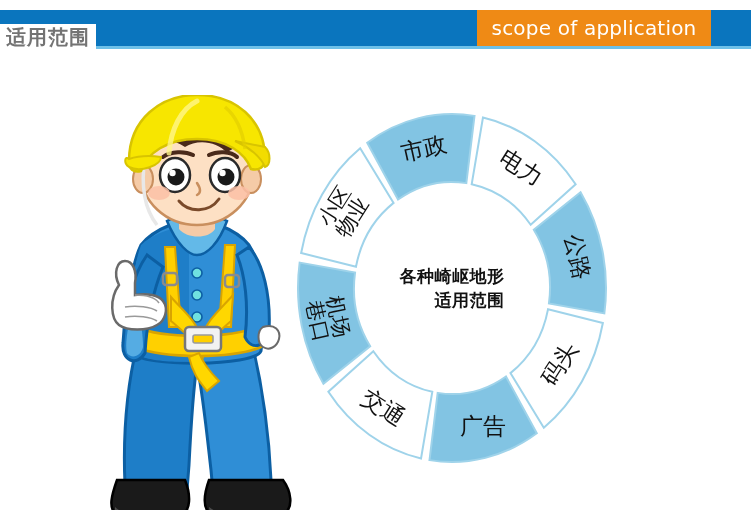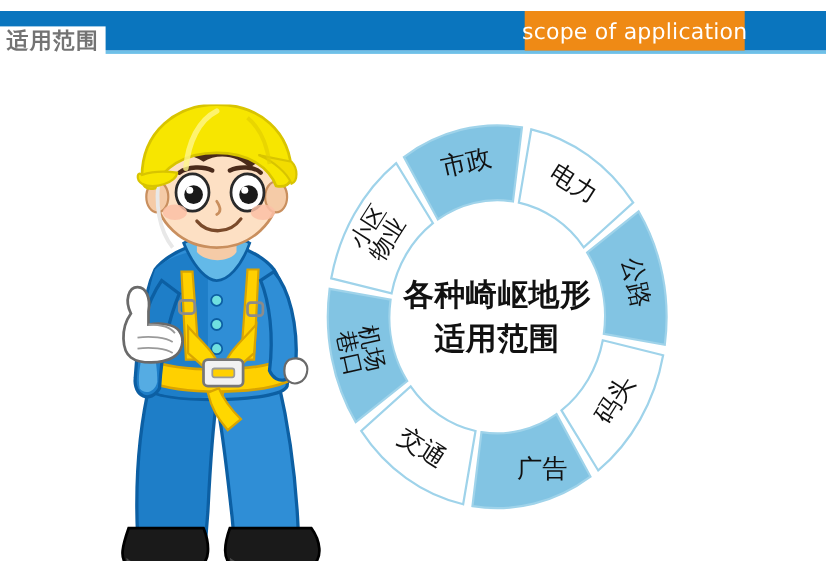--- a/index.html
+++ b/index.html
@@ -46,21 +46,21 @@
     line-height: 22px;
     font-weight: 700;
     color: #737373;
     letter-spacing: 1px;
     white-space: nowrap;
   }
   #title-en-block {
     position: absolute;
     left: 477px;
     top: 10px;
-    width: 200px;
+    width: 234px;
     height: 36px;
     background: #ef8a15;
     z-index: 5;
     display: flex;
     align-items: center;
     justify-content: center;
   }
   #title-en-block .en {
     font-family: "DejaVu Sans", sans-serif;
     font-size: 20px;
@@ -97,24 +97,24 @@
     line-height: 1.02;
   }
   .ring-label.one-line { font-size: 23px; }
   .ring-label.two-line { font-size: 21px; }
 
   .center-text {
     position: absolute;
     left: 50%;
     top: 50%;
     transform: translate(-50%, -50%);
-    text-align: center;
+    text-align: right;
     font-family: "DejaVu Sans", sans-serif;
     font-weight: 700;
-    font-size: 28px;
+    font-size: 17px;
     line-height: 1.42;
     color: #111111;
     white-space: nowrap;
     letter-spacing: 0.5px;
   }
 </style>
 </head>
 <body>
 
 <div id="header-bar"></div>
@@ -255,21 +255,21 @@
   <div id="ring-labels">
       <div class="ring-label one-line" style="left: 224.774px; top: 56.2384px; transform: translate(-50%, -50%) rotate(32.5deg);">
         <div>电力</div>
       </div>
       <div class="ring-label one-line" style="left: 280.966px; top: 145.266px; transform: translate(-50%, -50%) rotate(77.5deg);">
         <div>公路</div>
       </div>
       <div class="ring-label one-line" style="left: 263.954px; top: 252.297px; transform: translate(-50%, -50%) rotate(-57.5deg);">
         <div>码头</div>
       </div>
-      <div class="ring-label one-line" style="left: 197px; top: 314.634px; transform: translate(-50%, -50%) rotate(0deg);">
+      <div class="ring-label one-line" style="left: 187px; top: 314.634px; transform: translate(-50%, -50%) rotate(0deg);">
         <div>广告</div>
       </div>
       <div class="ring-label one-line" style="left: 87.2257px; top: 295.762px; transform: translate(-50%, -50%) rotate(32.5deg);">
         <div>交通</div>
       </div>
       <div class="ring-label two-line" style="left: 31.0341px; top: 206.734px; transform: translate(-50%, -50%) rotate(77.5deg);">
         <div>机场</div>
         <div>巷口</div>
       </div>
       <div class="ring-label two-line" style="left: 48.0459px; top: 99.7035px; transform: translate(-50%, -50%) rotate(302.5deg);">

